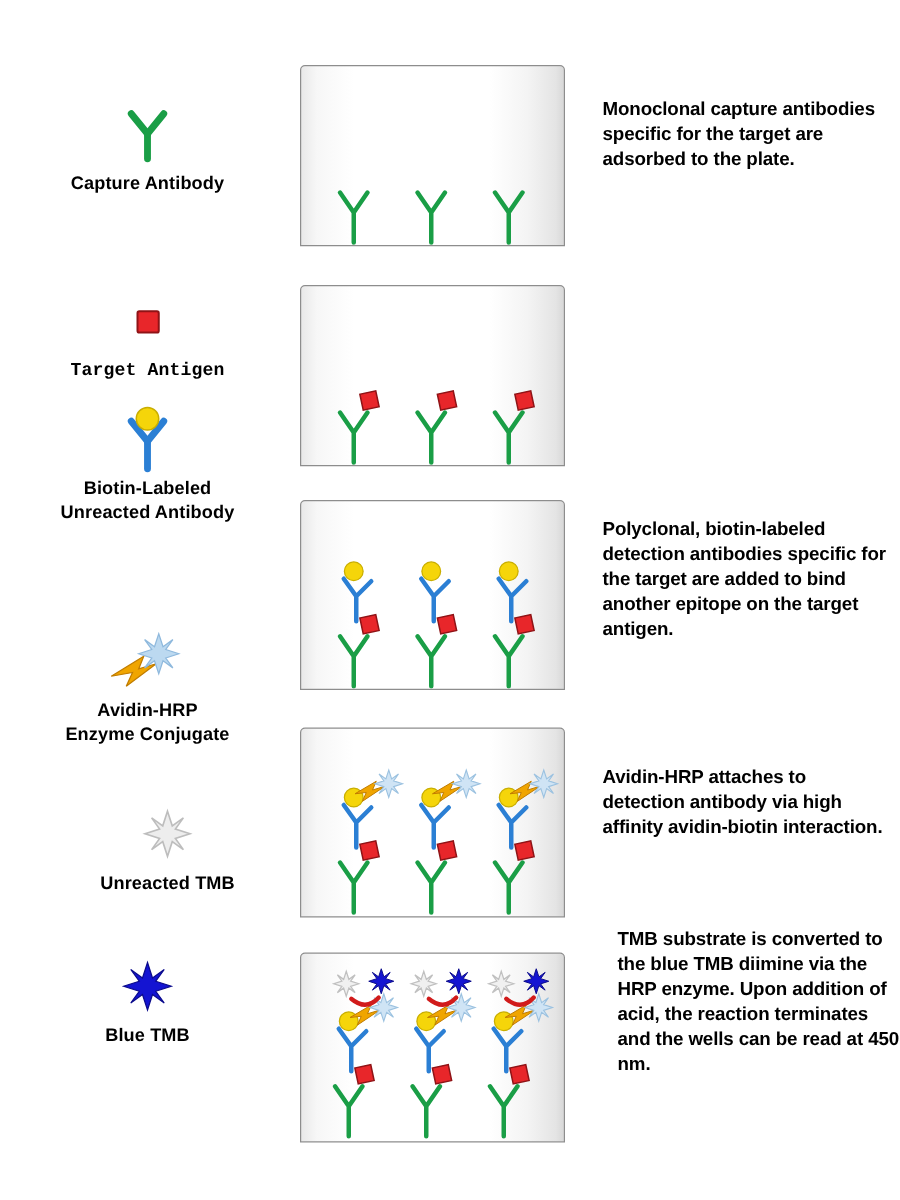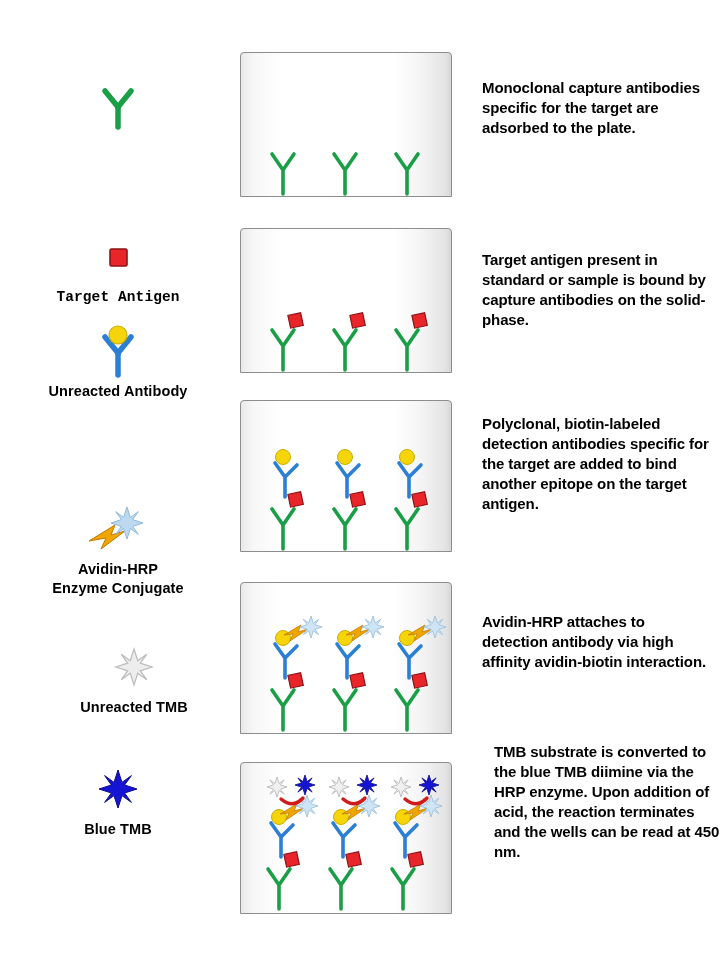--- a/index.html
+++ b/index.html
@@ -84,20 +84,21 @@
   <div class="legend-item" style="left:8px; top:78px;">
     <div class="legend-icon">
       <svg width="48" height="48" viewBox="0 0 48 48">
         <g stroke="#1a9e46" stroke-width="5.5" stroke-linecap="round" fill="none">
           <path d="M24 44 L24 24"></path>
           <path d="M24 24 L11 8"></path>
           <path d="M24 24 L37 8"></path>
         </g>
       </svg>
     </div>
+    <div class="legend-label">Capture Antibody</div>
   </div>
 
   <div class="legend-item" style="left:8px; top:228px;font-family:Liberation Mono, monospace;">
     <div class="legend-icon">
       <svg width="34" height="34" viewBox="0 0 34 34">
         <rect x="9" y="9" width="17" height="17" rx="1.5" fill="#e8262a" stroke="#8f1316" stroke-width="1.6"></rect>
       </svg>
     </div>
     <div class="legend-label">Target Antigen</div>
   </div>
@@ -107,20 +108,21 @@
       <svg width="54" height="56" viewBox="0 0 54 56">
         <g stroke="#2b7fd4" stroke-width="5.5" stroke-linecap="round" fill="none">
           <path d="M27 52 L27 30"></path>
           <path d="M27 30 L14 14"></path>
           <path d="M27 30 L40 14"></path>
         </g>
         <circle cx="27" cy="12" r="9" fill="#f5d50a" stroke="#c9ae00" stroke-width="1.2"></circle>
       </svg>
     </div>
     <div class="legend-label">
+      <div>Biotin-Labeled</div>
       <div>Unreacted Antibody</div>
     </div>
   </div>
 
   <div class="legend-item" style="left:8px; top:500px;">
     <div class="legend-icon">
       <svg width="74" height="52" viewBox="0 0 74 52">
         <polygon points="8,38 34,22 30,32 44,28 20,46 25,35" fill="#f0a500" stroke="#c07c00" stroke-width="1"></polygon>
         <g transform="translate(46,20)">
           <g fill="#bcd9f0" stroke="#8fb9dd" stroke-width="1">
@@ -181,21 +183,20 @@
           <path d="M150 68 L150 44 M150 44 L139 28 M150 44 L161 28"></path>
         </g>
         <g fill="#e8262a" stroke="#8f1316" stroke-width="1.2">
           <rect x="32" y="12" width="13" height="13" transform="rotate(-12 38 18)"></rect>
           <rect x="94" y="12" width="13" height="13" transform="rotate(-12 100 18)"></rect>
           <rect x="156" y="12" width="13" height="13" transform="rotate(-12 162 18)"></rect>
         </g>
       </svg>
     </div>
   </div>
-  <div class="caption" style="left:482px; top:250px;">Target antigen present in standard or sample is bound by capture antibodies on the solid-phase.</div>
 
   <div class="well" style="left:240px; top:400px; height:152px;">
     <div class="well-inner">
       <svg class="cplx" style="left:16px;" width="180" height="110" viewBox="0 0 180 110">
         <g>
 
           <g transform="translate(0,0)">
             <g stroke="#1a9e46" stroke-width="3.6" stroke-linecap="round" fill="none">
               <path d="M26 108 L26 84 M26 84 L15 68 M26 84 L37 68"></path>
             </g>

